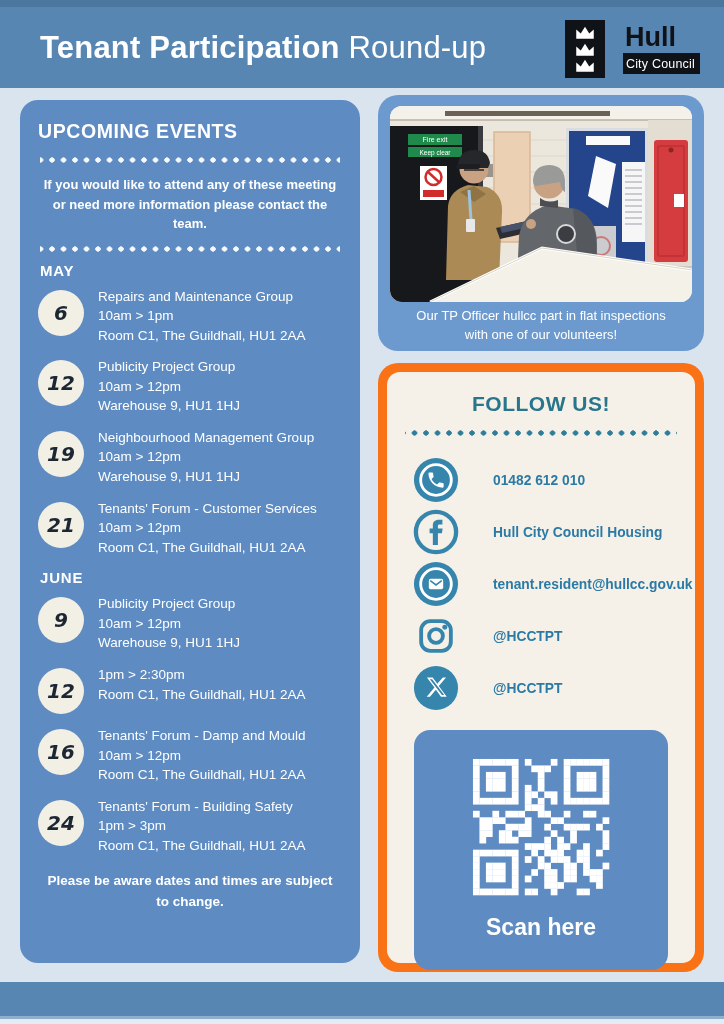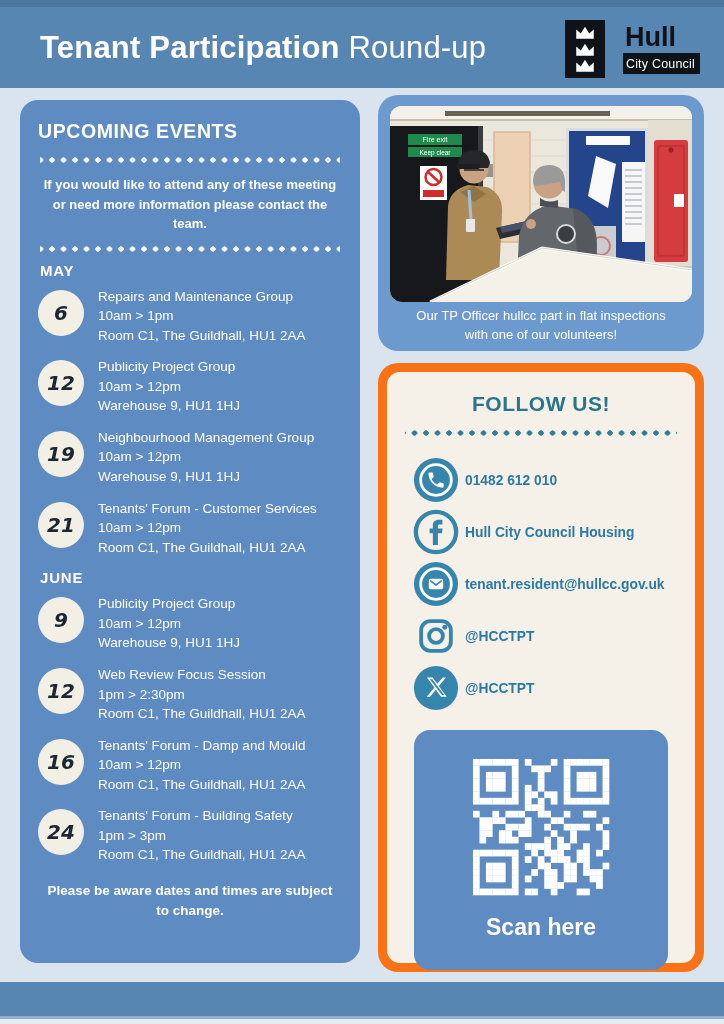--- a/index.html
+++ b/index.html
@@ -32,21 +32,21 @@
   .ev-title,.ev-line{white-space:nowrap;}
   .events-footnote{font-weight:bold;font-size:13.5px;line-height:1.5;text-align:center;max-width:300px;margin:16px auto 0;}
   
   .photo-panel{position:absolute;left:378px;top:95px;width:326px;height:256px;background:#6d9ace;border-radius:20px;padding:11px 12px 0 12px;}
   .photo-frame{width:302px;height:196px;border-radius:12px;overflow:hidden;background:#ece7dd;}
   .photo-caption{color:#fff;font-size:13px;line-height:1.45;text-align:center;margin-top:5px;}
   .follow-panel{position:absolute;left:378px;top:363px;width:326px;height:609px;background:#f97316;border-radius:20px;padding:9px;}
   .follow-inner{width:100%;height:100%;background:#f5f1e8;border-radius:13px;padding:16px 16px 0 16px;}
   .follow-title{color:#28758c;font-weight:bold;font-size:21px;letter-spacing:.5px;text-align:center;margin:4px 0 14px;}
   .follow-rows{margin:18px 0 0 10px;}
-  .follow-row{display:flex;align-items:center;gap:6px;height:52px;cursor:pointer;}
+  .follow-row{display:flex;align-items:center;gap:34px;height:52px;cursor:pointer;}
   .follow-icon{flex:0 0 46px;width:46px;height:46px;}
   .follow-label{color:#2b7aa6;font-weight:bold;font-size:13.8px;}
   .qr-panel{margin:16px 11px 0 11px;height:240px;background:#5d8bc2;border-radius:16px;display:flex;flex-direction:column;align-items:center;padding-top:16px;}
   .qr-svg{width:162px;height:162px;}
   .qr-label{color:#fff;font-weight:bold;font-size:23px;margin-top:6px;}
   
   .footer{position:absolute;left:0;top:982px;width:724px;height:34px;background:#5886b3;}
   .footer-line{position:absolute;left:0;top:1016px;width:724px;height:3px;background:#8fb0cc;}
   .footer-light{position:absolute;left:0;top:1019px;width:724px;height:5px;background:#e3ebf3;}
 </style>
@@ -144,21 +144,20 @@
       <div class="ev-line ev-time">10am &gt; 12pm</div>
       <div class="ev-line ev-loc">Warehouse 9, HU1 1HJ</div>
     </div>
   </div>
 
   <div class="event">
     <div class="day-circle">
               <span class="day-num">12</span>
             </div>
     <div class="event-text">
-      <div class="ev-title">Web Review Focus Session</div>
       <div class="ev-line ev-time">1pm &gt; 2:30pm</div>
       <div class="ev-line ev-loc">Room C1, The Guildhall, HU1 2AA</div>
     </div>
   </div>
 
   <div class="event">
     <div class="day-circle">
               <span class="day-num">16</span>
             </div>
     <div class="event-text">

